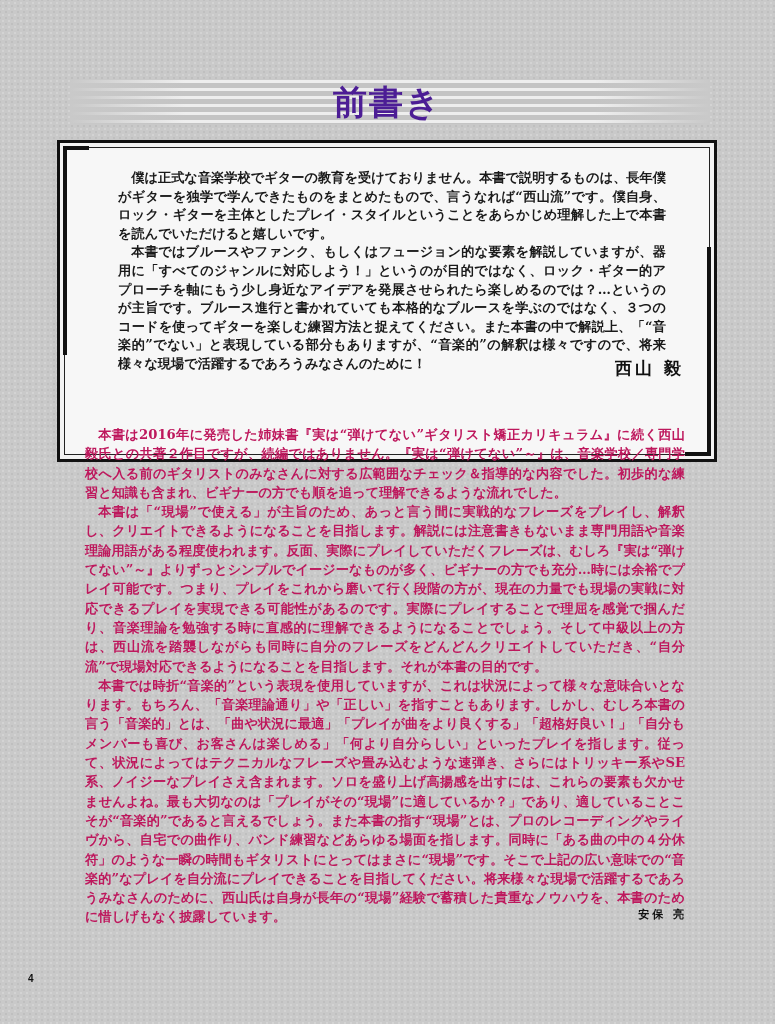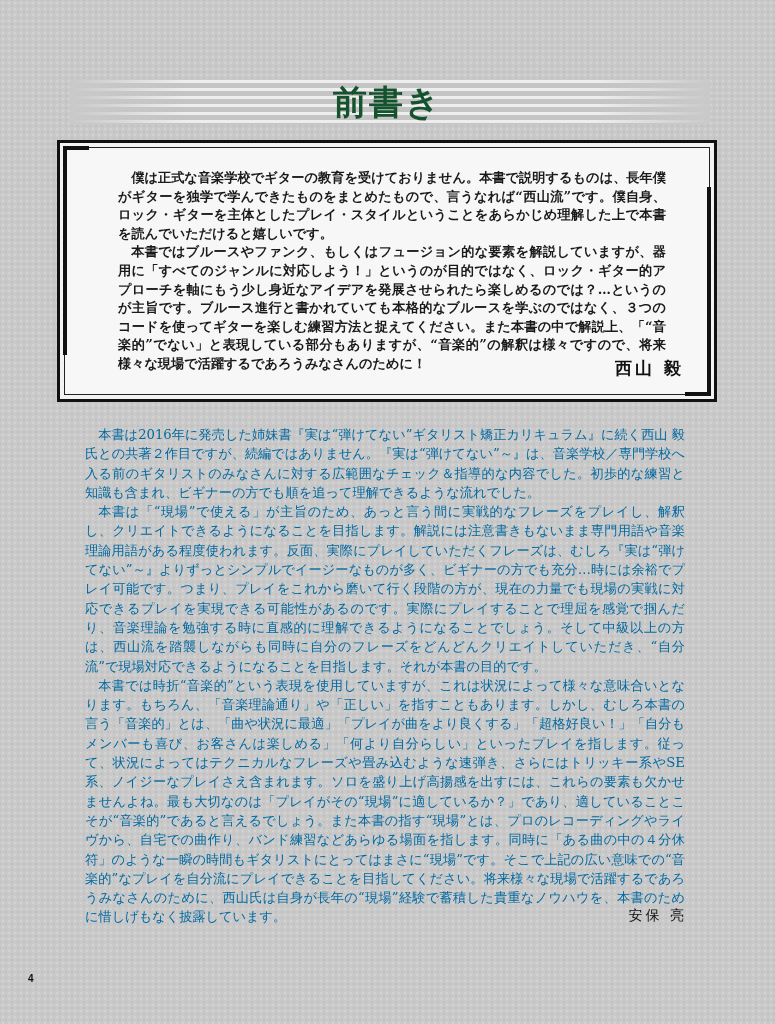--- a/index.html
+++ b/index.html
@@ -17,24 +17,24 @@
   }
   .title-band {
     position: absolute; left: 70px; top: 80px; width: 640px; height: 44px;
     background:
       linear-gradient(to right, rgba(201,201,201,1) 0%, rgba(201,201,201,0) 18%, rgba(201,201,201,0) 82%, rgba(201,201,201,1) 100%),
       repeating-linear-gradient(to bottom, #eeeeee 0px, #eeeeee 3px, #c4c4c4 3px, #c4c4c4 8px);
   }
   .title {
     position: absolute; left: 0; right: 0; top: 80px; height: 44px;
     text-align: center; font-weight: bold; font-size: 34px; line-height: 44px;
-    letter-spacing: 2px; color: #14532d;
+    letter-spacing: 2px; color: #4c1d95;
   }
   .frame-outer {
-    position: absolute; left: 57px; top: 140px; width: 660px; height: 262px;
+    position: absolute; left: 57px; top: 140px; width: 660px; height: 322px;
     box-sizing: border-box; border: 3px solid #111; background: #f3f3f3;
   }
   .frame-inner {
     position: absolute; left: 4px; top: 4px; right: 4px; bottom: 4px;
     border: 1px solid #222; background: #f7f7f7;
   }
   .corner-tl {
     position: absolute; left: 3px; top: 3px; width: 22px; height: 220px;
     border-left: 4px solid #111; border-top: 4px solid #111;
   }
@@ -47,27 +47,27 @@
     font-size: 13.2px; line-height: 18.6px; font-weight: bold; color: #1a1a1a;
     text-align: justify;
   }
   .frame-text p { margin: 0; text-indent: 1em; }
   .signature1 {
     position: absolute; right: 30px; top: 214px;
     font-size: 17px; font-weight: bold; letter-spacing: 3px;
   }
   .body-text {
     position: absolute; left: 85px; top: 425px; width: 600px;
-    font-size: 13.2px; line-height: 19.3px; font-weight: normal; color: #0369a1;
+    font-size: 13.2px; line-height: 19.3px; font-weight: bold; color: #be185d;
     text-align: justify;
   }
   .body-text p { margin: 0; text-indent: 1em; }
   .signature2 {
     position: absolute; right: 88px; top: 907px;
-    font-size: 14px; font-weight: normal; letter-spacing: 3px;
+    font-size: 11px; font-weight: bold; letter-spacing: 3px;
   }
   .page-number {
     position: absolute; left: 28px; top: 973px;
     font-family: "Liberation Sans", sans-serif; font-weight: bold; font-size: 10px;
   }
 </style>
 </head>
 <body>
 
 <div class="title-band"></div>

